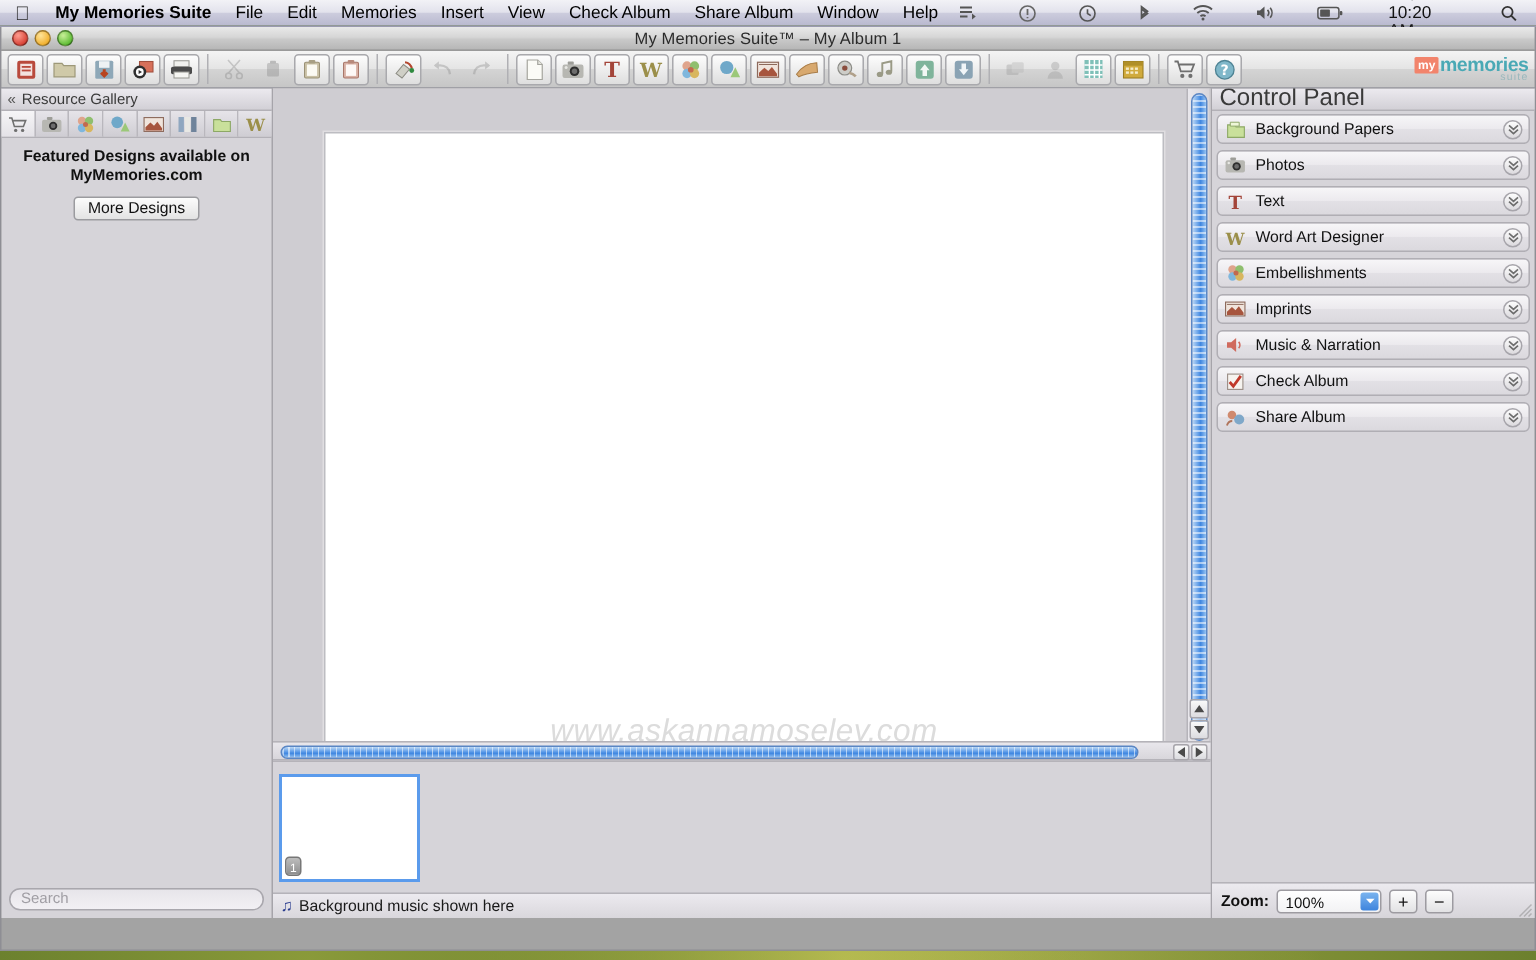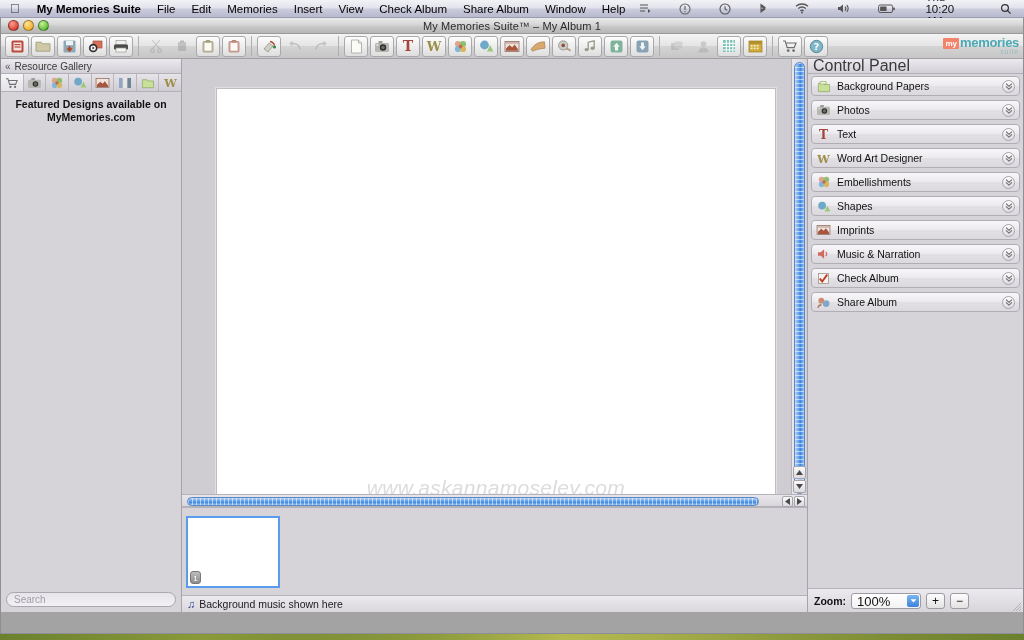--- a/index.html
+++ b/index.html
@@ -250,21 +250,21 @@
   .zoombar {
     height:24px; border-top:1px solid #b5b3b9;
     background:linear-gradient(to bottom,#eceaef,#d7d5da);
     display:flex; align-items:center; gap:5px; padding:0 6px;
     position:relative;
   }
   .zoombar .zl { font-size:10.5px; font-weight:bold; color:#111; }
   .zsel {
     width:70px; height:16px; border:1px solid #9d9ba1; border-radius:3px;
     background:linear-gradient(to bottom,#ffffff,#f2f2f4);
-    display:flex; align-items:flex-start; padding-left:5px; font-size:13px; color:#111;
+    display:flex; align-items:flex-end; padding-left:5px; font-size:10px; color:#111;
     position:relative;
   }
   .zsel .arrowbox {
     position:absolute; right:1px; top:1px; width:12px; height:12px; border-radius:2px;
     background:linear-gradient(to bottom,#7ab4ef,#3e84dd);
     display:flex; align-items:center; justify-content:center;
     color:#fff; font-size:7px;
   }
   .zbtn {
     width:19px; height:16px; border:1px solid #9d9ba1; border-radius:3px;
@@ -652,20 +652,23 @@
           <div class="rg-tab">
             <svg class="gl" width="15" height="13" viewBox="0 0 16 14">
                 <text x="8" y="12" font-family="DejaVu Serif, serif" font-size="12" font-weight="bold" fill="#9b8f4a" text-anchor="middle">W</text>
               </svg>
           </div>
         </div>
         <div class="featured">
           <div>Featured Designs available on</div>
           <div>MyMemories.com</div>
         </div>
+        <div class="moredesigns">
+          <button>More Designs</button>
+        </div>
         <div class="fill"></div>
         <div class="searchwrap">
           <div class="searchbox">Search</div>
         </div>
       </div>
 
       <div class="center">
         <div class="canvaswrap">
           <div class="page">
             <div class="watermark">www.askannamoseley.com</div>
@@ -786,34 +789,20 @@
                 </svg>
             </span>
             <span class="lbl">Embellishments</span>
             <span class="disc">
               <svg class="gl" width="8" height="8" viewBox="0 0 8 8">
                   <path d="M1 1.6L4 4.3l3-2.7M1 4.4L4 7.1l3-2.7" stroke="#6d6d6d" stroke-width="1.1" fill="none"></path>
                 </svg>
             </span>
           </div>
 
-          <div class="cp-item">
-            <span class="ic">
-              <svg class="gl" width="14" height="13" viewBox="0 0 15 14">
-                  <circle cx="5.5" cy="6" r="4.2" fill="#6fa8c9"></circle>
-                  <path d="M8 12.5l3.2-6.4 3.2 6.4z" fill="#9bc879"></path>
-                </svg>
-            </span>
-            <span class="lbl">Shapes</span>
-            <span class="disc">
-              <svg class="gl" width="8" height="8" viewBox="0 0 8 8">
-                  <path d="M1 1.6L4 4.3l3-2.7M1 4.4L4 7.1l3-2.7" stroke="#6d6d6d" stroke-width="1.1" fill="none"></path>
-                </svg>
-            </span>
-          </div>
 
 
           <div class="cp-item">
             <span class="ic">
               <svg class="gl" width="15" height="12" viewBox="0 0 16 13">
                   <rect x="1" y="1.5" width="14" height="10" fill="#f0e4dc" stroke="#8d6a5c" stroke-width=".8"></rect>
                   <path d="M2 8.5l3.6-3.4 2.6 2.3 2.4-2.8L14 9.2v1.6H2z" fill="#a7553e"></path>
                   <path d="M2 3.2h12" stroke="#8d6a5c" stroke-width=".7"></path>
                 </svg>
             </span>

